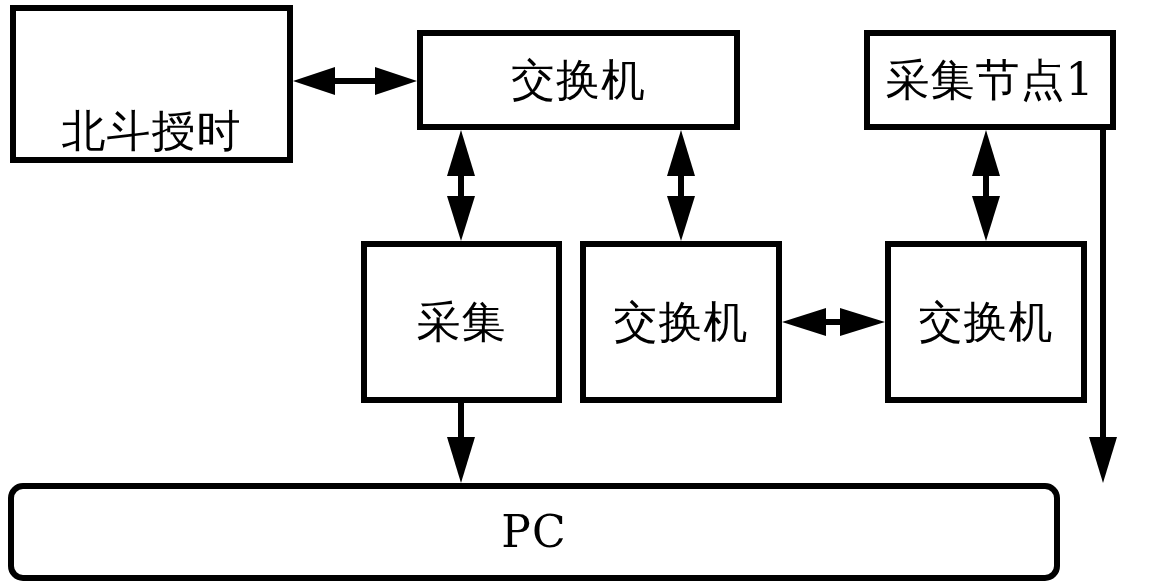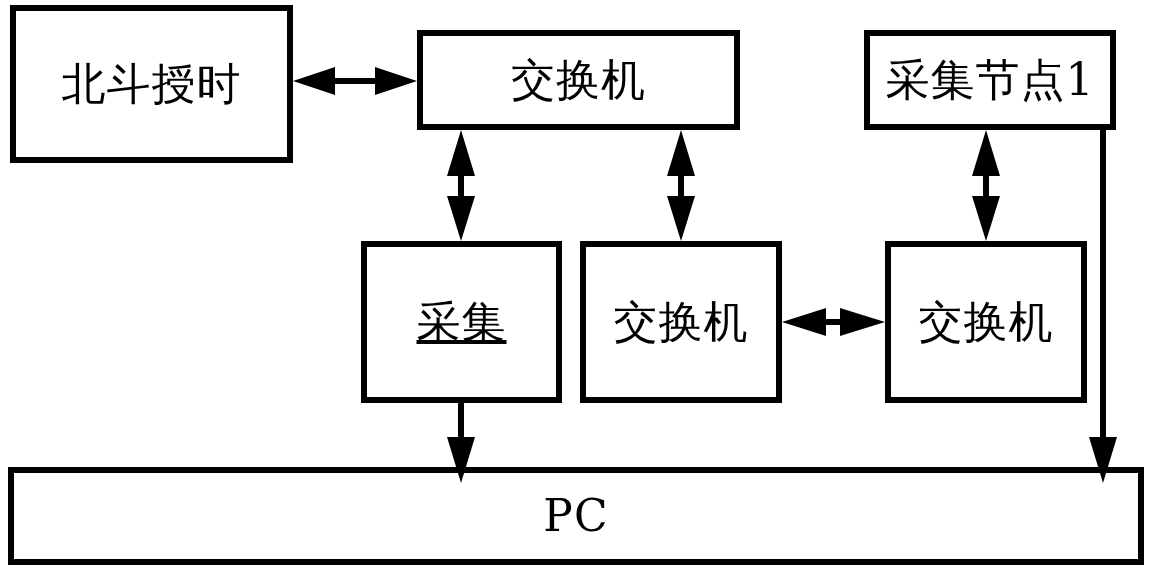--- a/index.html
+++ b/index.html
@@ -6,45 +6,45 @@
     body { width: 1167px; height: 584px; position: relative; overflow: hidden;
            font-family: "DejaVu Serif", "Liberation Serif", serif; color: #000; }
     .box { position: absolute; box-sizing: border-box; border: 6px solid #000; background: #fff;
            display: flex; flex-direction: column; align-items: center; justify-content: center; text-align: center; }
     .lbl { font-size: 44px; line-height: 52px; white-space: nowrap; letter-spacing: 1px; }
     svg.conn { position: absolute; left: 0; top: 0; width: 1167px; height: 584px; pointer-events: none; }
   </style>
 </head>
 <body>
 
-<div class="box" style="left:10px; top:5px; width:283px; height:158px;">
+<div class="box" style="left:10px; top:5px; width:283px; height:158px;justify-content:flex-end;">
   <div class="lbl">北斗授时</div>
 </div>
 
 <div class="box" style="left:417px; top:30px; width:323px; height:100px;">
   <div class="lbl">交换机</div>
 </div>
 
 <div class="box" style="left:864px; top:30px; width:252px; height:100px;">
   <div class="lbl">采集节点1</div>
 </div>
 
-<div class="box" style="left:361px; top:241px; width:201px; height:162px;text-decoration:underline;">
+<div class="box" style="left:361px; top:241px; width:201px; height:162px;">
   <div class="lbl">采集</div>
 </div>
 
 <div class="box" style="left:580px; top:241px; width:202px; height:162px;">
   <div class="lbl">交换机</div>
 </div>
 
 <div class="box" style="left:885px; top:241px; width:202px; height:162px;">
   <div class="lbl">交换机</div>
 </div>
 
-<div class="box" style="left:8px; top:467px; width:1136px; height:98px;">
+<div class="box" style="left:8px; top:483px; width:1052px; height:98px;border-radius:15px;">
   <div class="lbl">PC</div>
 </div>
 
 <svg class="conn" viewBox="0 0 1167 584" xmlns="http://www.w3.org/2000/svg">
   <defs>
     <marker id="ah" markerWidth="10" markerHeight="10" refX="10" refY="5" orient="auto-start-reverse" markerUnits="userSpaceOnUse" viewBox="0 0 10 10">
       <path d="M0,0 L10,5 L0,10 z" fill="#000"></path>
     </marker>
   </defs>
 

